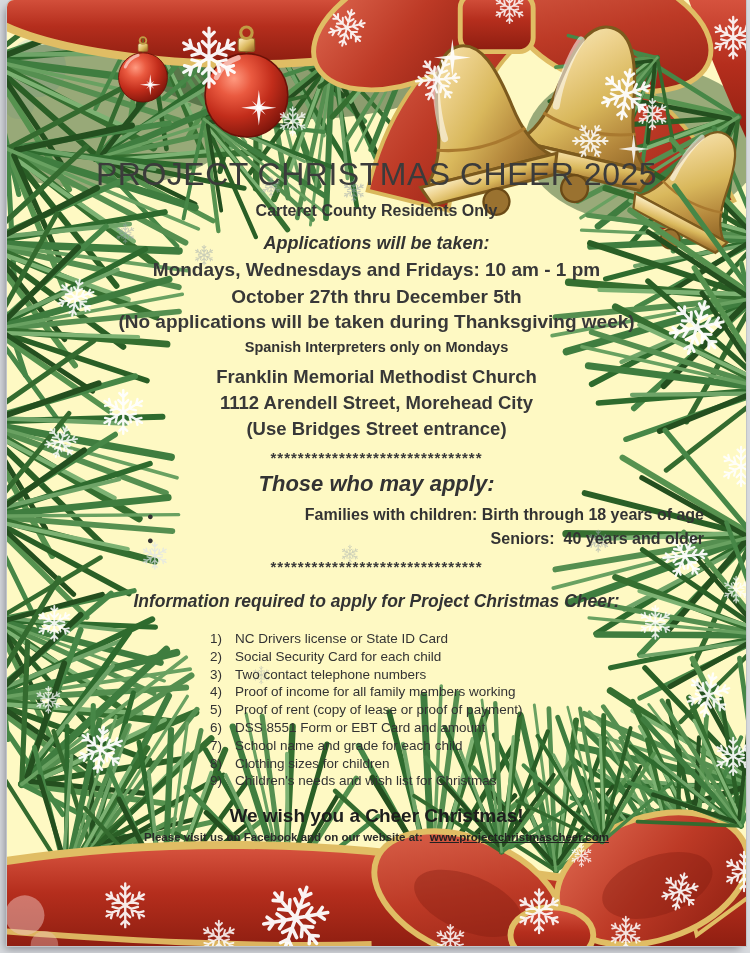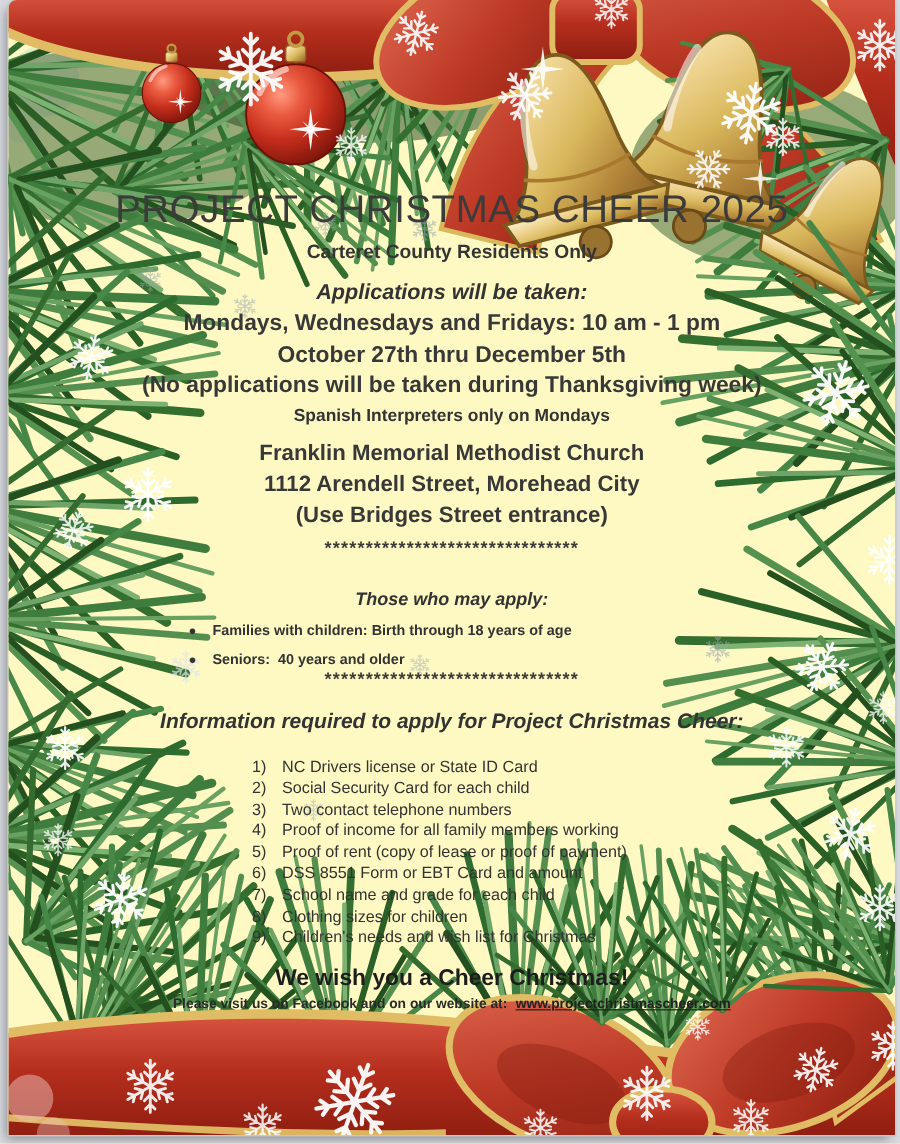--- a/index.html
+++ b/index.html
@@ -21,23 +21,23 @@
   .apps-h{top:233px;font-size:18px;}
   .b19{font-weight:700;font-size:19px;color:#383838;}
   .sched{top:259px;text-align:center;}
   .dates{top:286px;}
   .except{top:311px;}
   .interp{top:339px;font-size:14.5px;font-weight:700;}
   .loc{top:364px;font-size:18.5px;font-weight:700;line-height:26px;color:#383838;}
   .sep{font-size:15px;font-weight:700;letter-spacing:1px;color:#3a3a3a;}
   .sep1{top:449px;}
   .sep2{top:558px;}
-  .who{top:471px;font-size:15px;margin-top:20px;}
-  .bullets{top:501px;left:158px;right:40px;text-align:left;list-style:none;
-    margin:12px;padding:0;font-size:12px;font-weight:700;line-height:24px;color:#333;}
+  .who{top:471px;font-size:22px;}
+  .bullets{top:501px;left:158px;right:40px;text-align:right;list-style:none;
+    margin:2px;padding:0;font-size:16px;font-weight:700;line-height:24px;color:#333;}
   .bullets li{position:relative;white-space:pre-wrap;}
   .bullets li::before{content:"●";position:absolute;left:-20px;font-size:11px;top:1px;}
   .req-h{top:591px;font-size:17.5px;}
   .req-list{top:630px;left:203px;right:20px;text-align:left;list-style:none;
     margin:0;padding:0;font-size:13.5px;line-height:17.8px;color:#333;}
   .req-list .n{display:inline-block;width:25px;}
   .req-list .t{white-space:pre-wrap;}
   .closing{top:805px;font-size:19px;font-weight:700;color:#1d1d1d;}
   .footer{top:831px;font-size:11.5px;font-weight:700;color:#2a2a2a;}
   .footer .link{text-decoration:underline;color:#222;margin-left:7px;cursor:pointer;}

